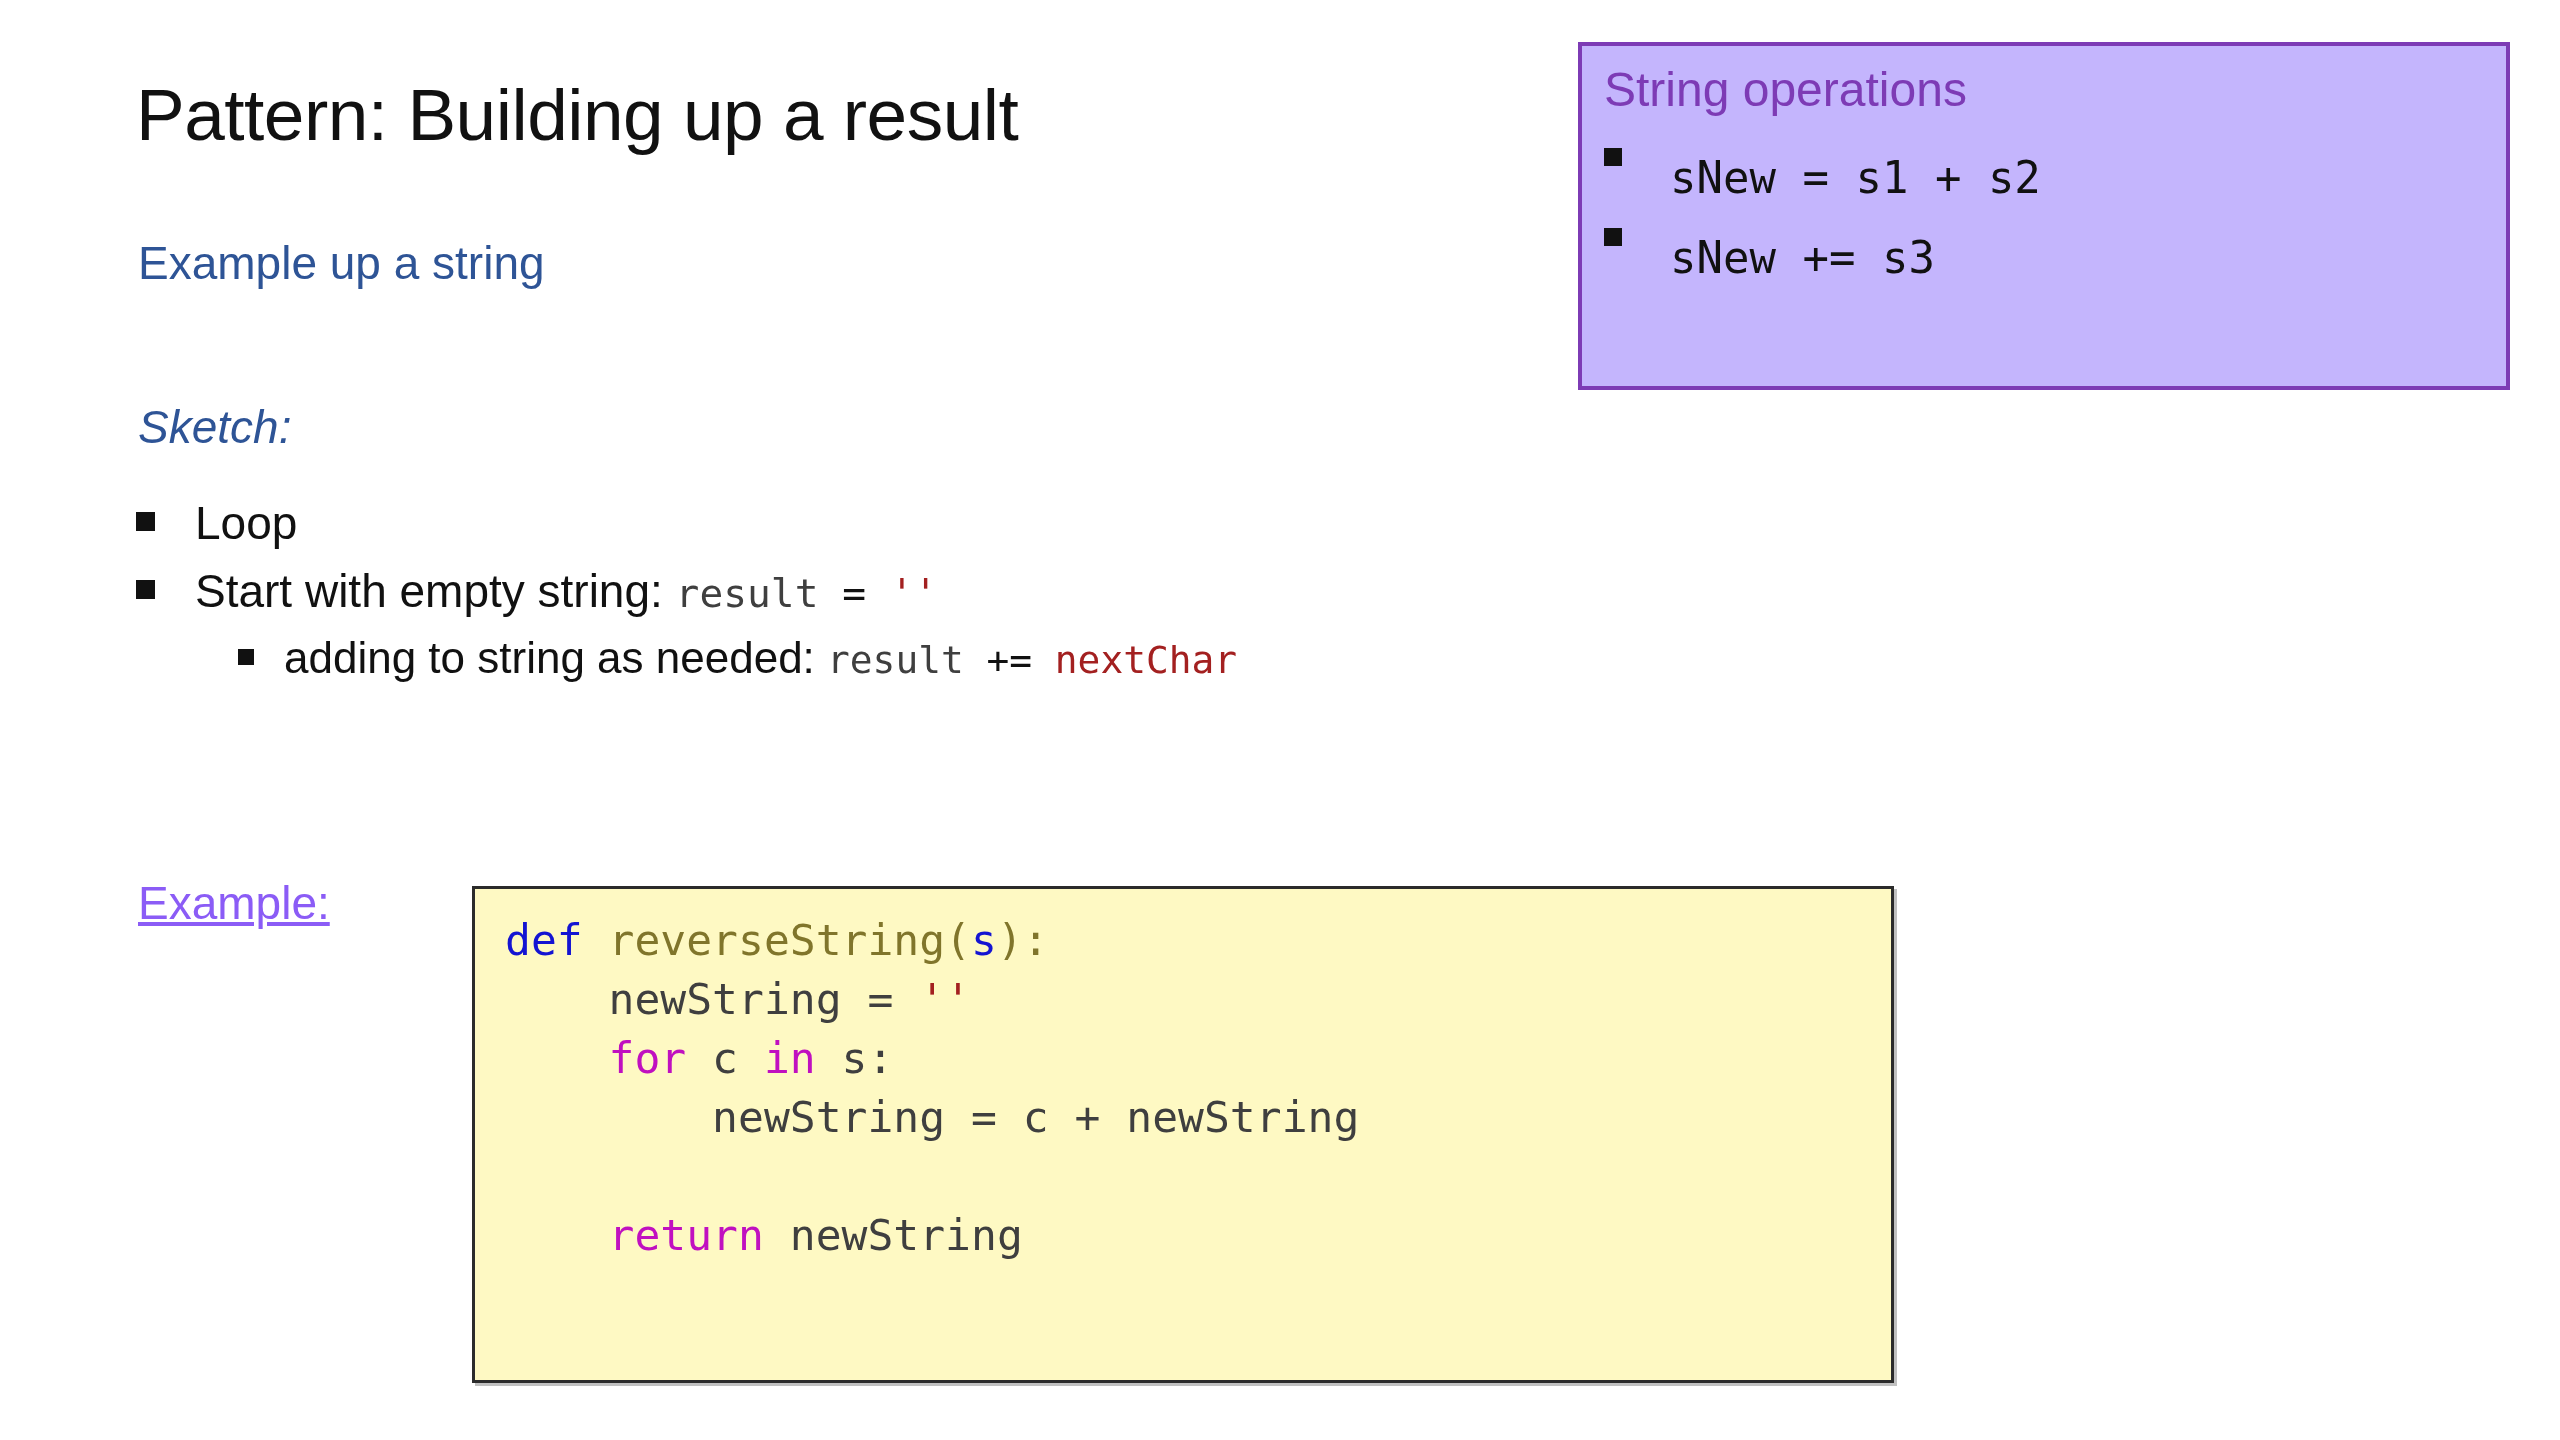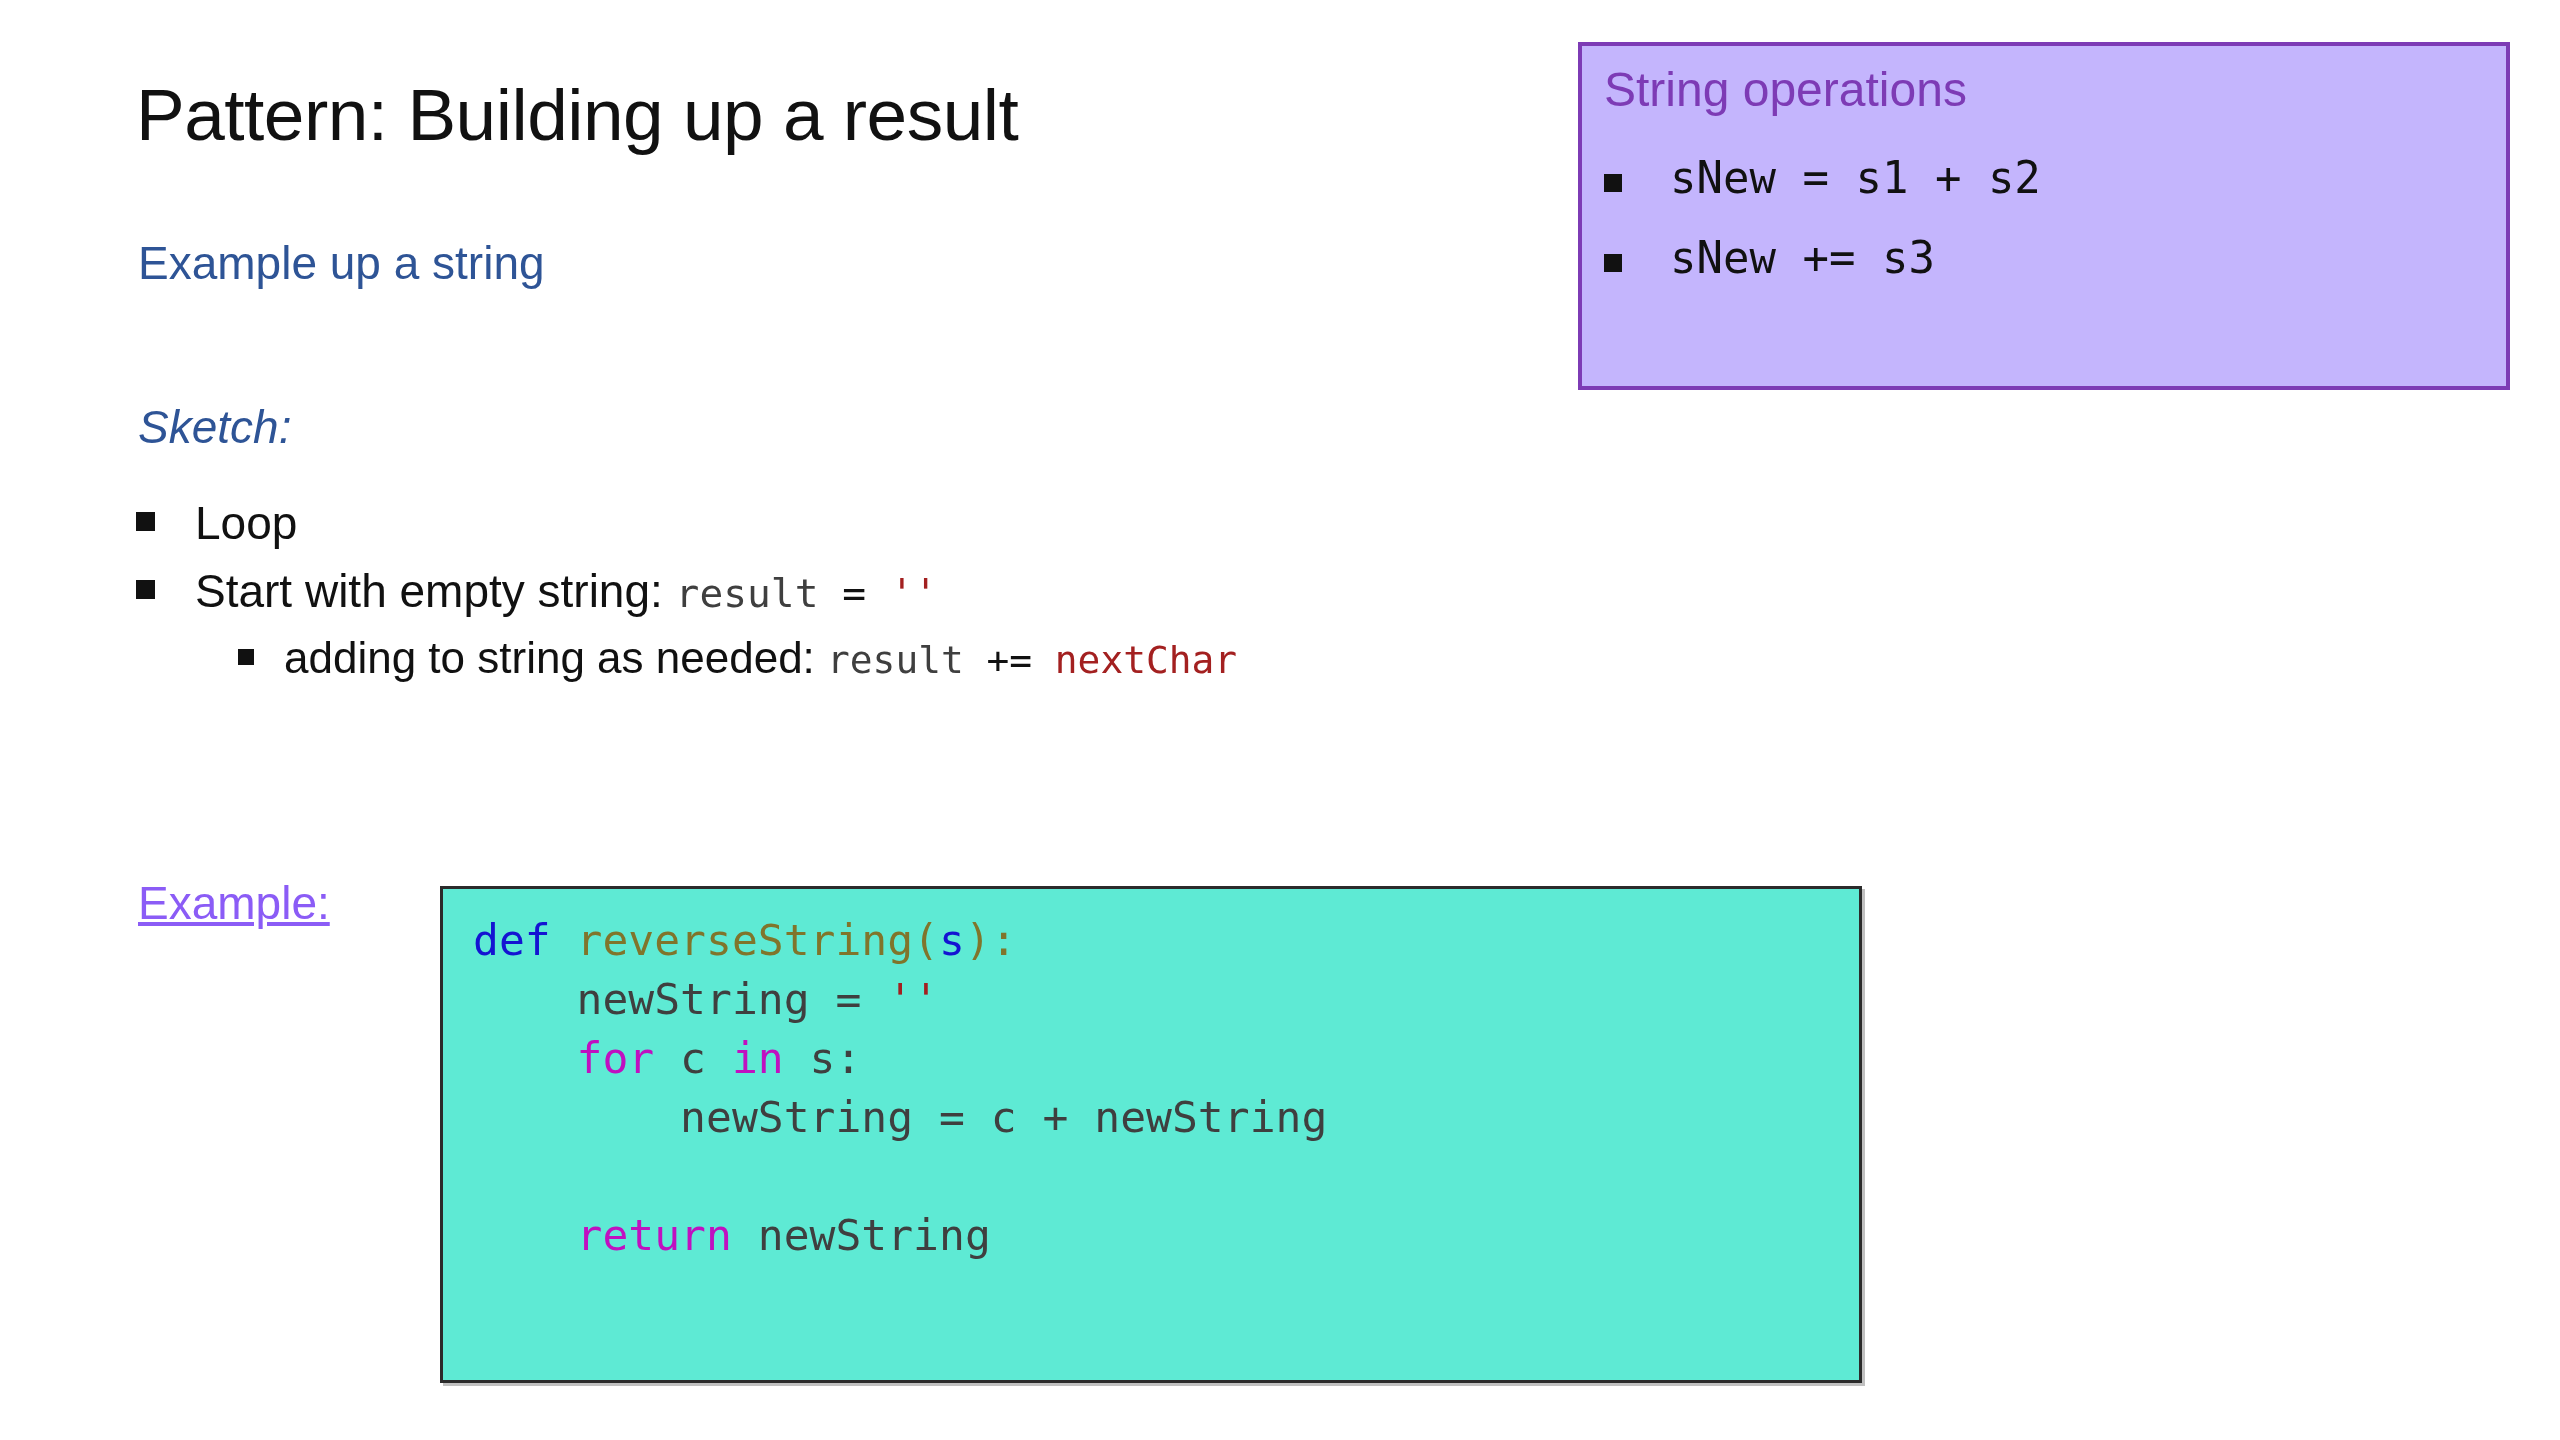--- a/index.html
+++ b/index.html
@@ -130,21 +130,21 @@
     white-space: nowrap;
   }
   .ops-list {
     position: absolute;
     left: 22px;
     top: 110px;
     width: 880px;
   }
   .ops-row {
     display: flex;
-    align-items: flex-end;
+    align-items: flex-start;
     margin-bottom: 36px;
     white-space: nowrap;
   }
   .ops-row .sq-bullet {
     width: 18px;
     height: 18px;
     top: -8px;
   }
   .ops-text {
     margin-left: 48px;
@@ -160,27 +160,27 @@
     left: 138px;
     top: 876px;
     font-size: 46px;
     color: #8b5cf6;
     white-space: nowrap;
     text-decoration: underline;
   }
 
   .code-box {
     position: absolute;
-    left: 440px;
+    left: 472px;
     top: 886px;
     width: 1422px;
     height: 497px;
     border: 3px solid #2B2B2B;
     box-sizing: border-box;
-    background: #5eead4;
+    background: #fef9c3;
     box-shadow: 3px 3px 0 rgba(140,140,140,0.55);
   }
   .code-pre {
     margin: 0;
     padding: 22px 0 0 30px;
     font-family: "DejaVu Sans Mono", "Liberation Mono", monospace;
     font-size: 43px;
     line-height: 1.37;
     color: #3F3F3F;
     white-space: pre;

